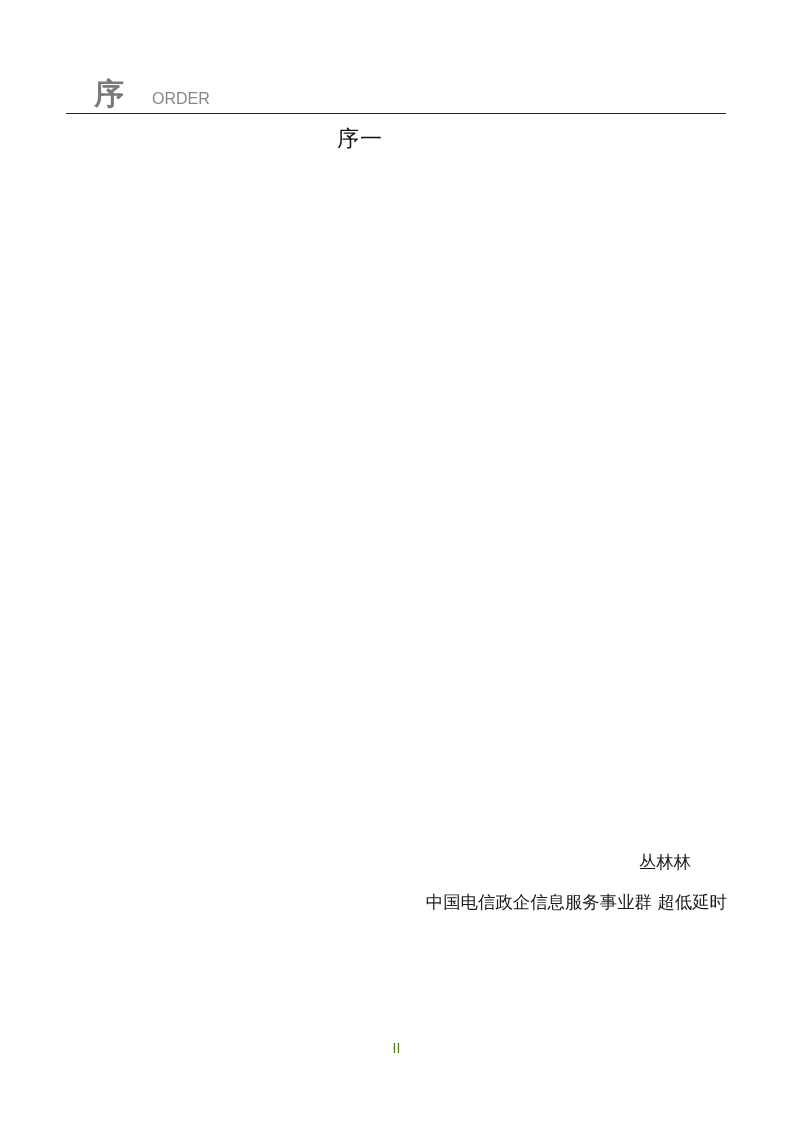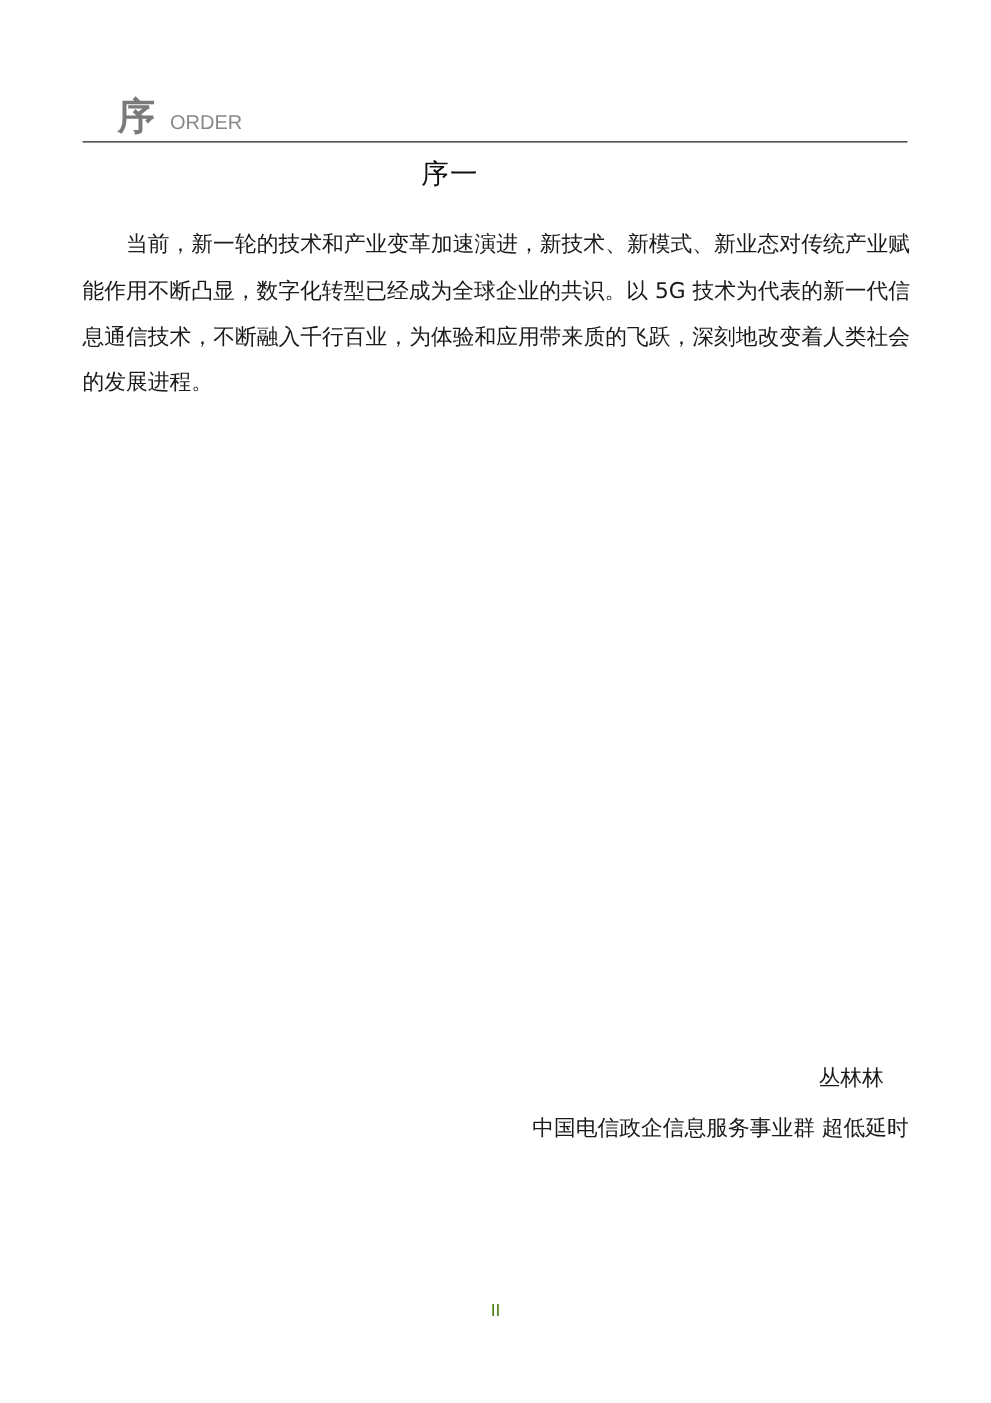--- a/index.html
+++ b/index.html
@@ -1,40 +1,39 @@
 <!DOCTYPE html>
 <html><head>
   <meta charset="utf-8">
   <style>
     html, body { margin: 0; padding: 0; background: #ffffff; }
     body { width: 793px; height: 1122px; position: relative; overflow: hidden;
            font-family: "DejaVu Sans", "Liberation Sans", sans-serif; color: #1a1a1a; }
     .header { position: absolute; left: 94px; top: 76px; height: 34px; display: flex; align-items: flex-end; }
     .header-char { font-size: 30px; font-weight: bold; color: #7a7a7a; line-height: 32px; }
-    .header-en { font-family: "Liberation Sans", sans-serif; font-size: 16px; color: #888888; margin-left: 12px; line-height: 22px; }
+    .header-en { font-family: "Liberation Sans", sans-serif; font-size: 16px; color: #888888; margin-left: 28px; line-height: 22px; }
     .rule { position: absolute; left: 66px; top: 113px; width: 660px; height: 0; border-top: 1.5px solid #222222; }
     .title { position: absolute; left: 0; width: 720px; top: 124px; text-align: center; font-size: 22px; color: #111111; letter-spacing: 1px; }
     .body { position: absolute; left: 66px; top: 178px; width: 662px; font-size: 17.4px; line-height: 36.8px; text-align: justify; }
     .body p { margin: 0; text-indent: 2em; }
     .sign { position: absolute; right: 66px; text-align: right; font-size: 17.4px; color: #1a1a1a; }
-    .sign-name { top: 850px; right: 86px; text-align: center; }
+    .sign-name { top: 850px; right: 102px; text-align: center; }
     .sign-title { top: 890px; }
     .page-num { position: absolute; top: 1040px; left: 0; width: 793px; text-align: center; font-family: "Liberation Sans", sans-serif; font-size: 14px; color: #4d7c0f; }
   </style>
 </head>
 <body>
 
 <div class="header">
   <span class="header-char">序</span>
   <span class="header-en">ORDER</span>
 </div>
 <div class="rule"></div>
 
 <div class="title">序一</div>
 
 <div class="body">
-  <p>当前，新一轮的技术和产业变革加速演进，新技术、新模式、新业态对传统产业赋能作用不断凸显，数字化转型已经成为全球企业的共识。以 5G 技术为代表的新一代信息通信技术，不断融入千行百业，为体验和应用带来质的飞跃，深刻地改变着人类社会的发展进程。</p>
 </div>
 
 <div class="sign sign-name">丛林林</div>
 <div class="sign sign-title">中国电信政企信息服务事业群  超低延时</div>
 
 <div class="page-num">II</div>
 
 </body></html>

